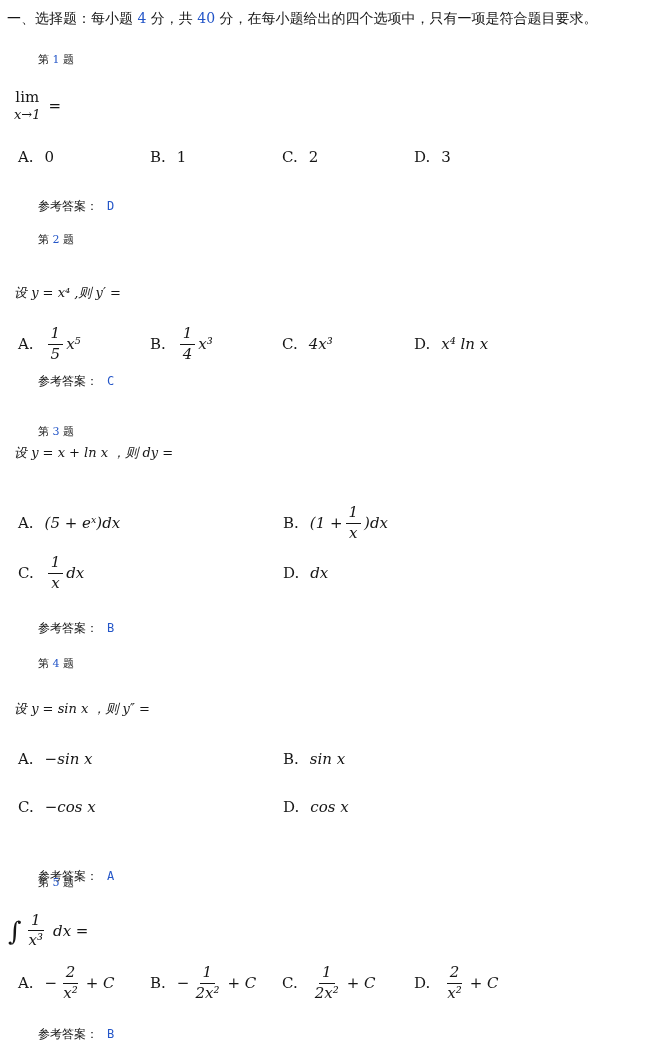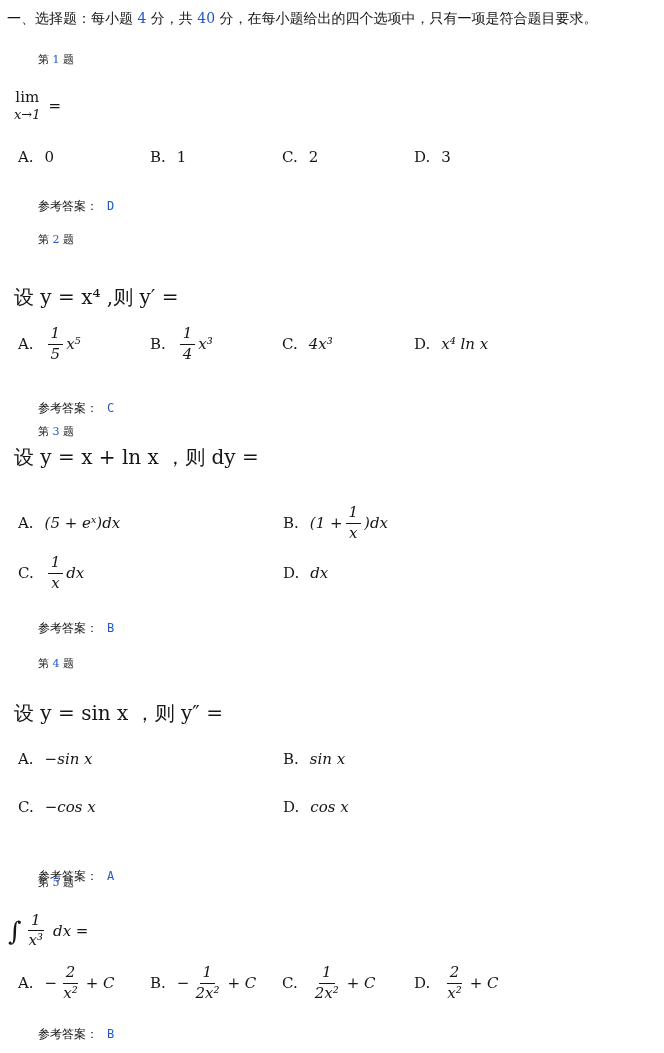--- a/index.html
+++ b/index.html
@@ -12,21 +12,21 @@
   }
   .abs { position:absolute; }
   .blue { color:var(--accent); }
   .header {
     left:7px; top:10px; width:656px; white-space:nowrap;
     font-size:14px; letter-spacing:0px;
   }
   .q-title { left:38px; font-size:11px; }
   .answer  { left:38px; font-size:12px; }
   .answer .ans { margin-left:9px; font-family:"DejaVu Sans Mono","Liberation Mono",monospace; }
-  .stem { left:14px; font-size:20px; }
+  .stem { left:14px; font-size:13px;font-style:italic; }
   .math { font-style:italic; }
   .formula { display:flex; align-items:center; font-style:italic; }
   .lim { display:inline-flex; flex-direction:column; align-items:center; line-height:1; margin-right:4px; }
   .lim-main { font-style:normal; font-size:15px; }
   .lim-sub { font-size:13px; font-style:italic; margin-top:3px; }
   .frac { display:inline-flex; flex-direction:column; align-items:center; vertical-align:middle; line-height:1.15; margin:0 3px; text-align:center; }
   .fnum { padding:0 3px 1px 3px; border-bottom:1px solid var(--text); }
   .fden { padding:1px 3px 0 3px; }
   .eq { margin-left:4px; }
   .int-sign { font-size:26px; font-style:normal; line-height:1; margin-right:1px; }
@@ -98,21 +98,21 @@
   <span class="opt">
       <span class="olabel">C.</span>
       <span class="math">4x³</span>
     </span>
   <span class="opt">
       <span class="olabel">D.</span>
       <span class="math">x⁴ ln x</span>
     </span>
 </div>
 
-<div class="abs answer" style="top:400px"><span>参考答案：</span><span class="blue ans">C</span></div>
+<div class="abs answer" style="top:373px"><span>参考答案：</span><span class="blue ans">C</span></div>
 
 <div class="abs q-title" style="top:424px"><span>第 </span><span class="blue">3</span><span> 题</span></div>
 
 <div class="abs stem" style="top:444px"><span>设 y = x + ln x ，则 dy =</span></div>
 
 <div class="abs opts row2" style="top:502px; min-height:42px">
   <span class="opt">
       <span class="olabel">A.</span>
       <span class="math">(5 + eˣ)dx</span>
     </span>

